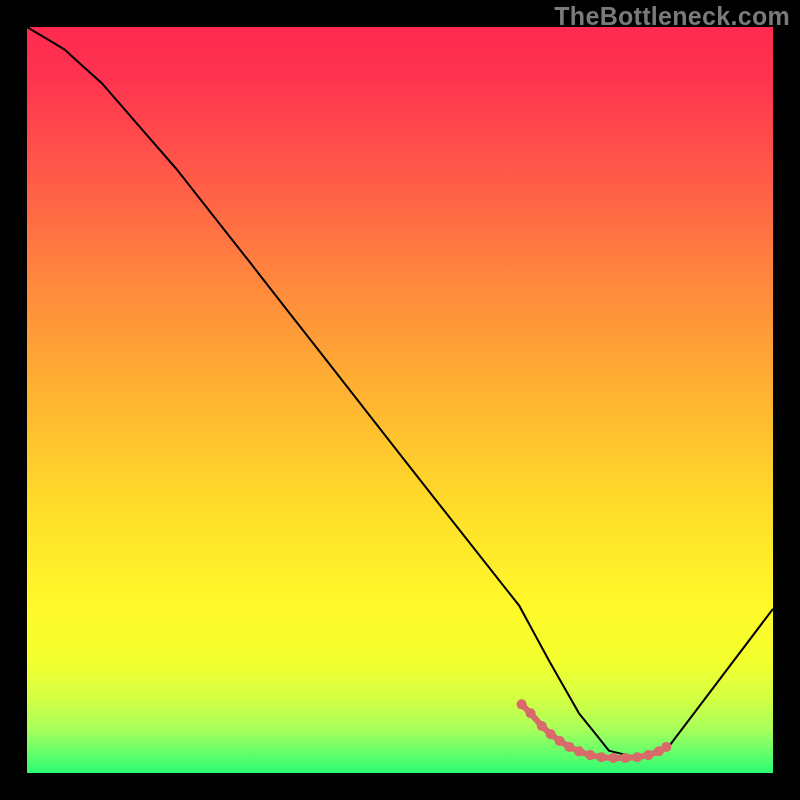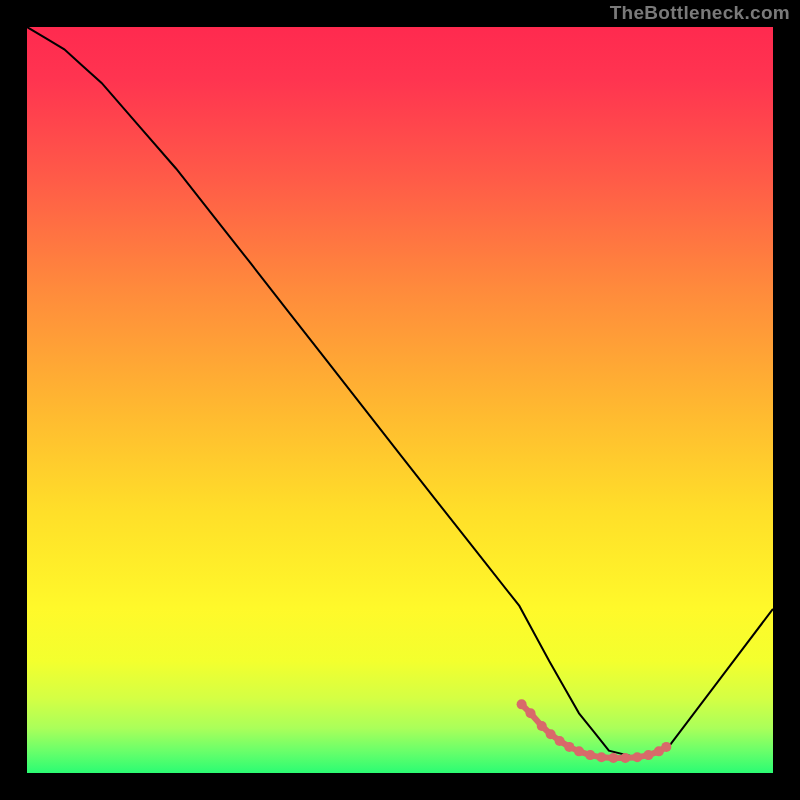--- a/index.html
+++ b/index.html
@@ -13,21 +13,21 @@
   .page {
     position: relative;
     width: 800px;
     height: 800px;
   }
   .watermark {
     position: absolute;
     top: 2px;
     right: 10px;
     font-family: Arial, Helvetica, sans-serif;
-    font-size: 19px;
+    font-size: 25px;
     font-weight: bold;
     color: #7a7a7a;
     z-index: 10;
     letter-spacing: 0.3px;
   }
   .frame {
     position: absolute;
     left: 27px;
     top: 27px;
     width: 746px;

